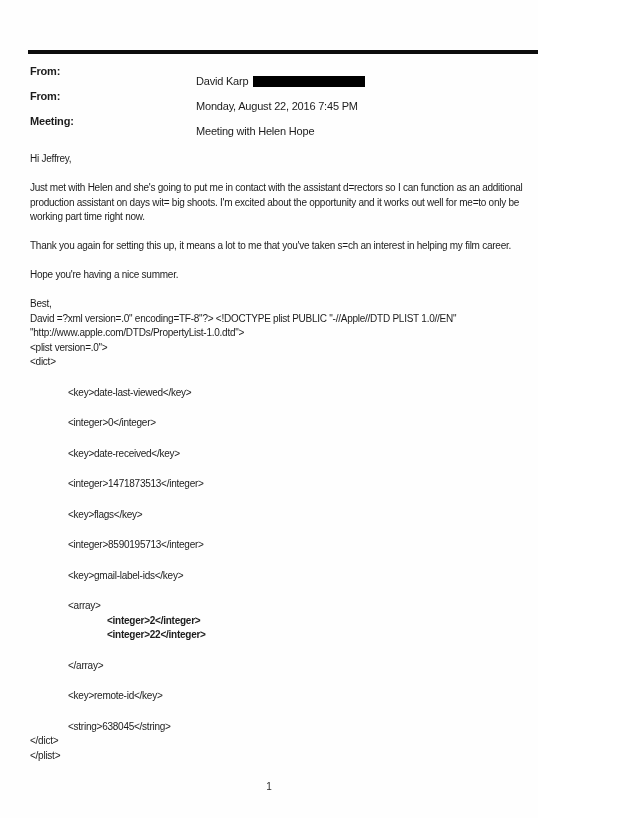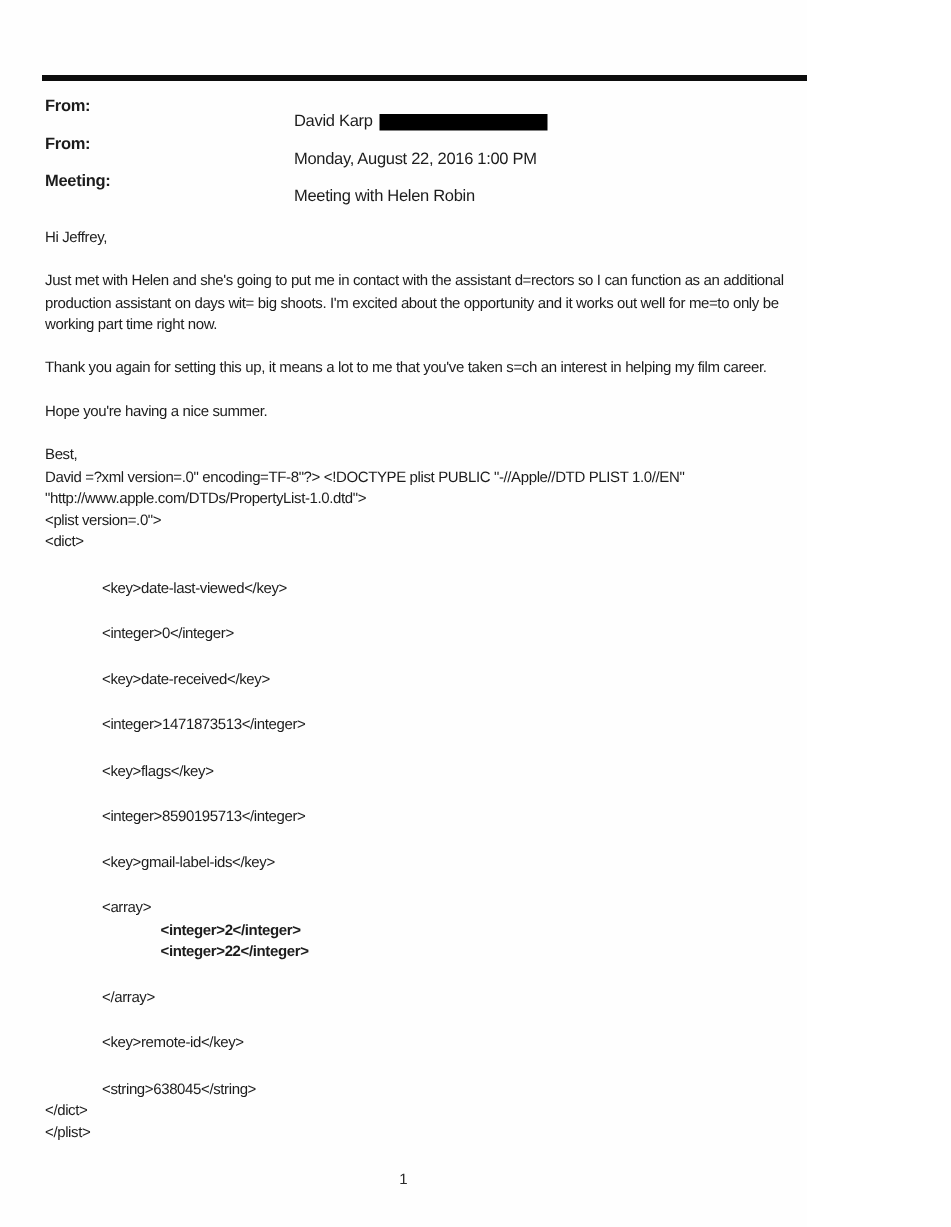--- a/index.html
+++ b/index.html
@@ -61,24 +61,24 @@
 
 <div class="page">
   <div class="top-rule"></div>
   <div class="email-header" id="email-header">
       <div class="hdr-row">
         <span class="hdr-label">From:</span>
         <span class="hdr-value">David Karp <span class="redaction"></span></span>
       </div>
       <div class="hdr-row">
         <span class="hdr-label">From:</span>
-        <span class="hdr-value">Monday, August 22, 2016 1:00 PM</span>
+        <span class="hdr-value">Monday, August 22, 2016 7:45 PM</span>
       </div>
       <div class="hdr-row">
         <span class="hdr-label">Meeting:</span>
-        <span class="hdr-value">Meeting with Helen Robin</span>
+        <span class="hdr-value">Meeting with Helen Hope</span>
       </div>
     </div>
   <div class="email-body" id="email-body"><div class="line indent-0">Hi Jeffrey,</div><div class="line indent-0">&nbsp;</div><div class="line indent-0">Just met with Helen and she's going to put me in contact with the assistant d=rectors so I can function as an additional</div><div class="line indent-0">production assistant on days wit= big shoots. I'm excited about the opportunity and it works out well for me=to only be</div><div class="line indent-0">working part time right now.</div><div class="line indent-0">&nbsp;</div><div class="line indent-0">Thank you again for setting this up, it means a lot to me that you've taken s=ch an interest in helping my film career.</div><div class="line indent-0">&nbsp;</div><div class="line indent-0">Hope you're having a nice summer.</div><div class="line indent-0">&nbsp;</div><div class="line indent-0">Best,</div><div class="line indent-0">David =?xml version=.0" encoding=TF-8"?&gt; &lt;!DOCTYPE plist PUBLIC "-//Apple//DTD PLIST 1.0//EN"</div><div class="line indent-0">"http://www.apple.com/DTDs/PropertyList-1.0.dtd"&gt;</div><div class="line indent-0">&lt;plist version=.0"&gt;</div><div class="line indent-0">&lt;dict&gt;</div><div class="line indent-1">&lt;key&gt;date-last-viewed&lt;/key&gt;</div><div class="line indent-1">&lt;integer&gt;0&lt;/integer&gt;</div><div class="line indent-1">&lt;key&gt;date-received&lt;/key&gt;</div><div class="line indent-1">&lt;integer&gt;1471873513&lt;/integer&gt;</div><div class="line indent-1">&lt;key&gt;flags&lt;/key&gt;</div><div class="line indent-1">&lt;integer&gt;8590195713&lt;/integer&gt;</div><div class="line indent-1">&lt;key&gt;gmail-label-ids&lt;/key&gt;</div><div class="line indent-1">&lt;array&gt;</div><div class="line indent-2">&lt;integer&gt;2&lt;/integer&gt;</div><div class="line indent-2">&lt;integer&gt;22&lt;/integer&gt;</div><div class="line indent-1">&lt;/array&gt;</div><div class="line indent-1">&lt;key&gt;remote-id&lt;/key&gt;</div><div class="line indent-1">&lt;string&gt;638045&lt;/string&gt;</div><div class="line indent-0">&lt;/dict&gt;</div><div class="line indent-0">&lt;/plist&gt;</div></div>
   <div class="footer">
     <span>1</span>
   </div>
 </div>
 
 </body></html>

